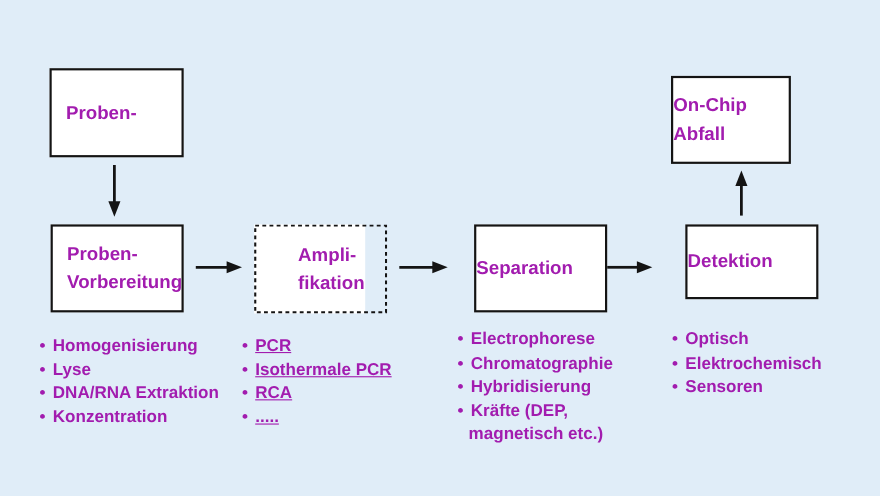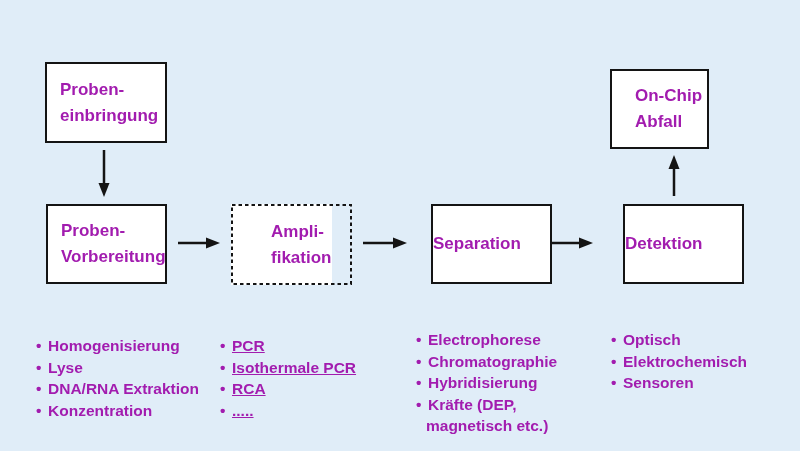--- a/index.html
+++ b/index.html
@@ -30,29 +30,28 @@
     line-height: 26px;
   }
   .box .l { display: block; }
   .box.center { text-align: left; margin-left: 12px; }
   .b1 { left: 45px;  top: 62px;  width: 122px; height: 81px; padding-left: 13px; }
   .b2 { left: 46px;  top: 204px; width: 121px; height: 80px; padding-left: 13px; }
   .b3 { left: 231px; top: 204px; width: 101px; height: 81px; padding-left: 40px; border: none; }
   .b3 .dash { position: absolute; left: 0; top: 0; }
   .b3 .lbl-wrap { position: relative; }
   .b4 { left: 419px; top: 204px; width: 121px; height: 80px; }
-  .b5 { left: 611px; top: 204px; width: 121px; height: 80px; }
-  .b6 { left: 610px; top: 69px;  width: 99px; height: 80px; padding-left: 23px; }
+  .b5 { left: 611px; top: 204px; width: 121px; height: 68px; }
+  .b6 { left: 610px; top: 69px;  width: 109px; height: 80px; }
   .list {
     position: absolute;
     font-weight: 700;
     font-size: 15.5px;
     line-height: 21.5px;
     white-space: nowrap;
-    margin-top: 31px;
   }
   .li { position: relative; padding-left: 12px; }
   .li::before { content: "\2022"; position: absolute; left: 0; }
   .li.cont { padding-left: 10px; }
   .li.cont::before { content: none; }
   .list1 { left: 36px;  top: 304px; }
   .list2 { left: 220px; top: 304px; text-decoration: underline; }
   .list3 { left: 416px; top: 298px; }
   .list4 { left: 611px; top: 298px; }
 </style>
@@ -79,21 +78,20 @@
       <polygon points="593,243 579,237.5 579,248.5" stroke="none"></polygon>
     </g>
     <g stroke="#141414" stroke-width="2.5" fill="#141414">
       <line x1="674" y1="196" x2="674" y2="168"></line>
       <polygon points="674,155 668.5,169 679.5,169" stroke="none"></polygon>
     </g>
   </svg>
 
   <div class="box b1">
     <span class="l">Proben-</span>
-    <span class="l">einbringung</span>
   </div>
 
   <div class="box b2">
     <span class="l">Proben-</span>
     <span class="l">Vorbereitung</span>
   </div>
 
   <div class="box b3">
     <svg class="dash" width="121" height="81" viewBox="0 0 121 81">
       <rect x="1" y="1" width="119" height="79" fill="none" stroke="#141414" stroke-width="2" stroke-dasharray="3.5 3"></rect>

